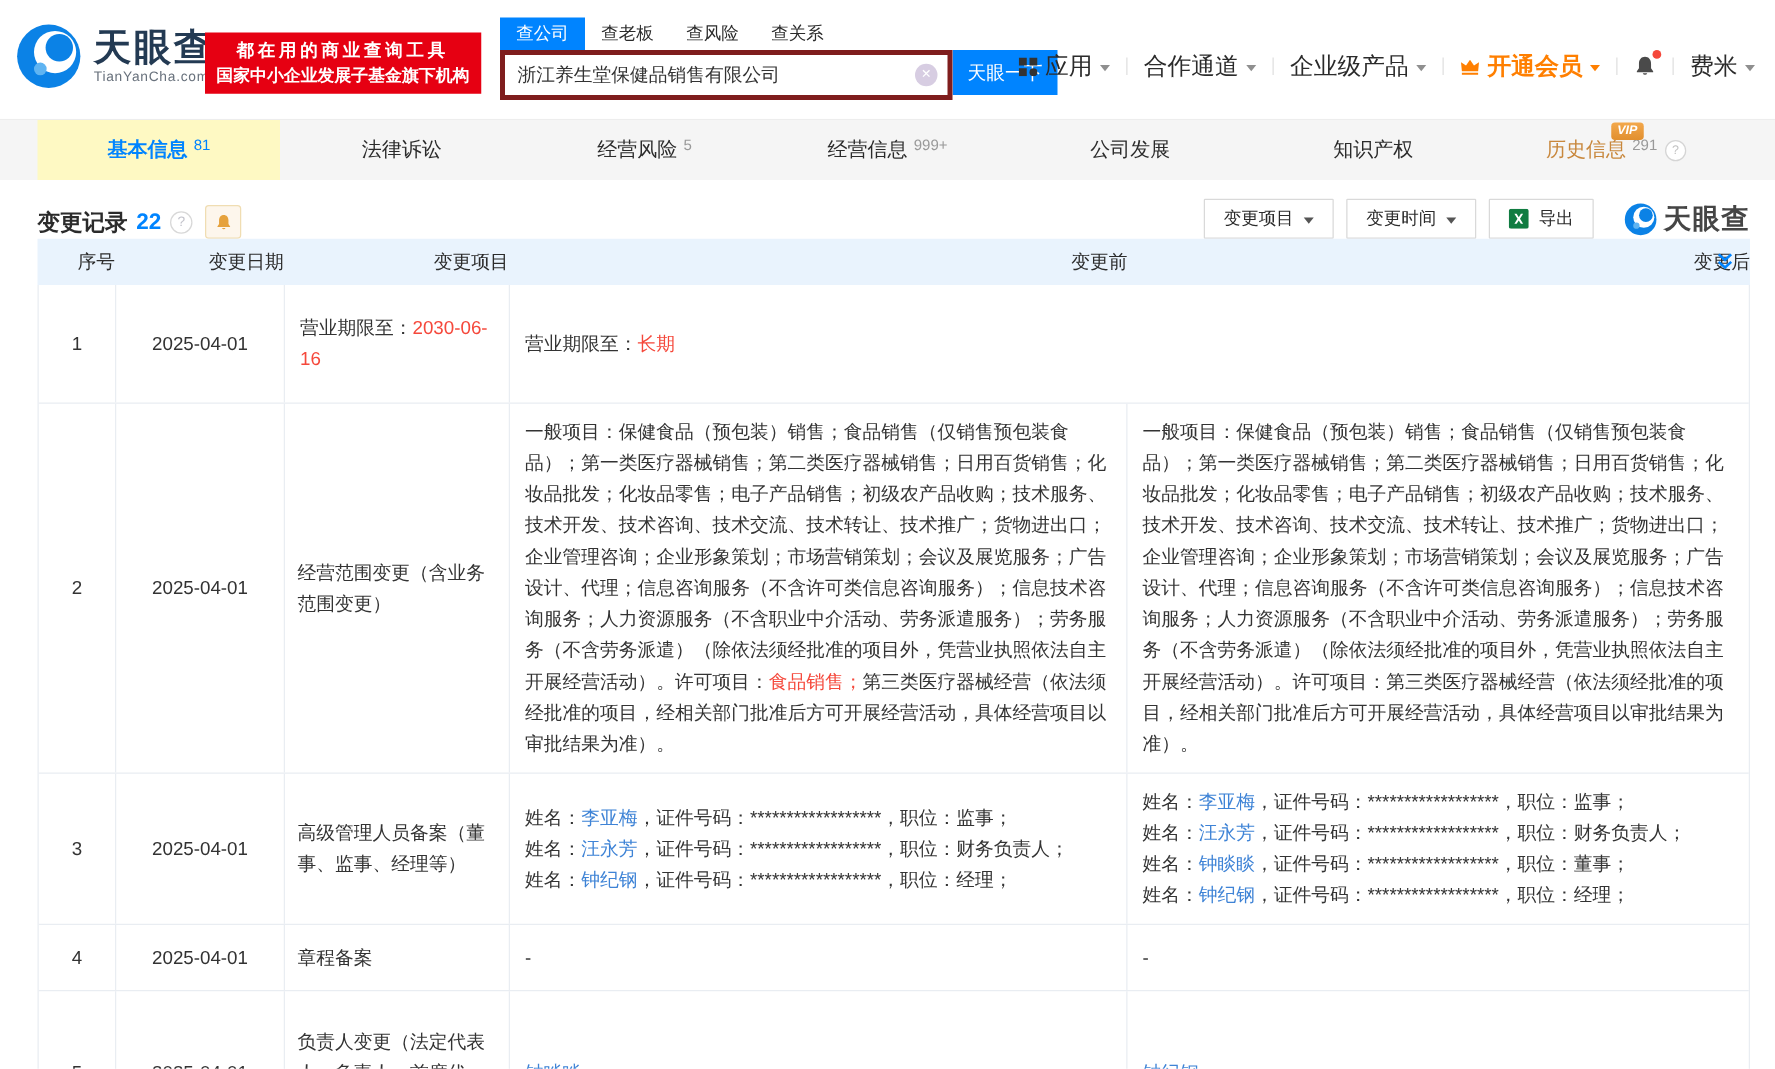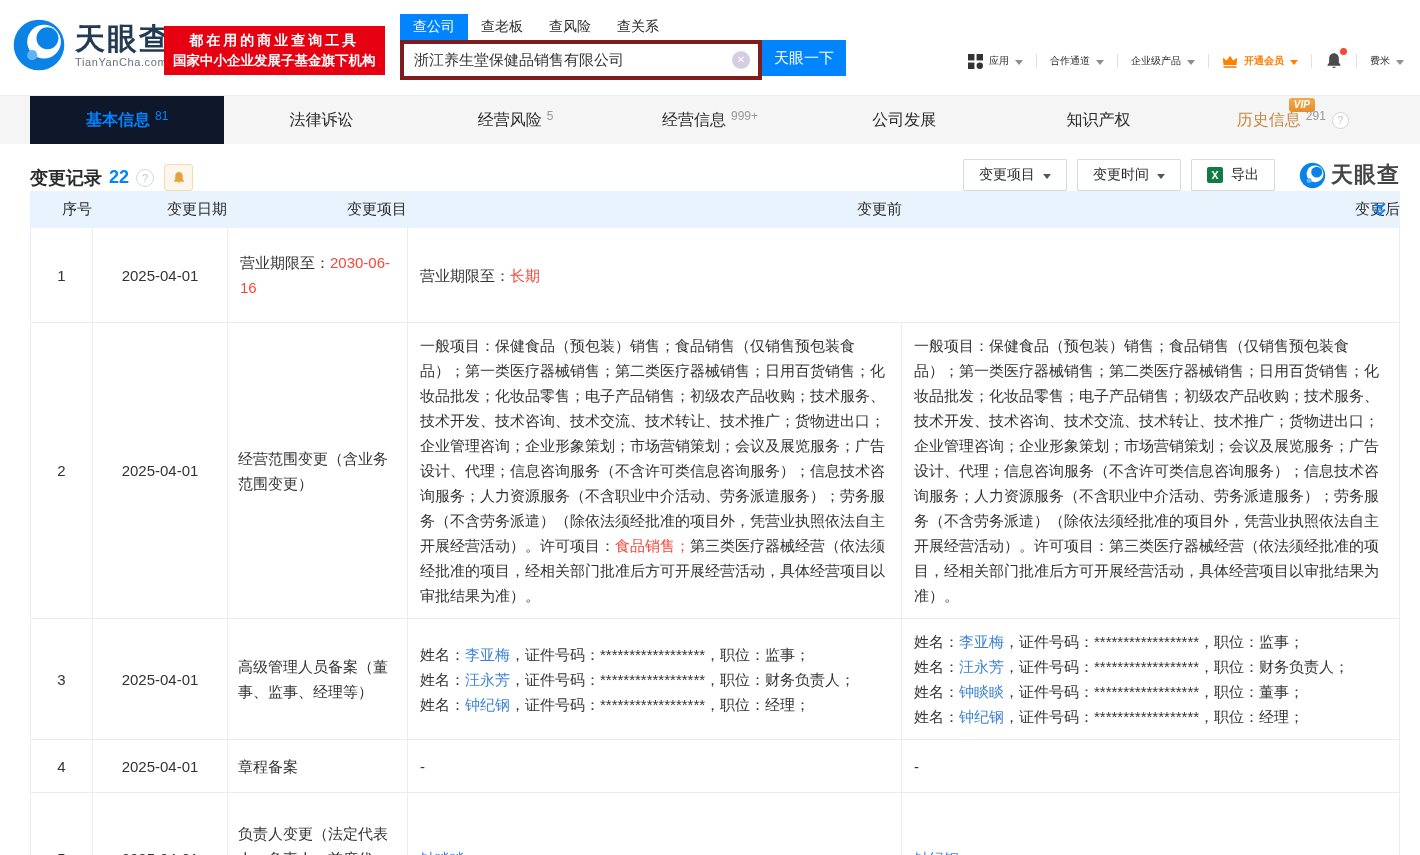--- a/index.html
+++ b/index.html
@@ -19,35 +19,35 @@
   .stab{font-size:14px;padding:4px 13px;color:#2b2b2b;cursor:pointer;white-space:nowrap}
   .stab.active{background:#0084ff;color:#fff}
   .search-box{display:flex}
   .search-input-wrap{position:relative;width:362px;height:40px;border:4px solid #7f1d1d;box-sizing:border-box;
        background:#fff;display:flex;align-items:center}
   .search-input{border:none;outline:none;width:100%;font-size:15px;color:#333;padding:0 34px 0 10px;font-family:inherit;background:transparent}
   .clear-icon{position:absolute;right:8px;top:7px;width:18px;height:18px;border-radius:50%;background:#d7cde2;
        color:#fff;font-size:10px;line-height:18px;text-align:center;cursor:pointer}
   .clear-icon::after{content:"✕"}
   .search-btn{width:84px;height:36px;background:#0084ff;color:#fff;border:none;font-size:15px;cursor:pointer;font-family:inherit}
-  .top-menu{position:absolute;right:16px;top:52px;display:flex;align-items:center;font-size:10px;color:#2b2b2b}
+  .top-menu{position:absolute;right:16px;top:40px;display:flex;align-items:center;font-size:19px;color:#2b2b2b}
   .menu-item{display:flex;align-items:center;gap:6px;cursor:pointer;white-space:nowrap}
   .sep{width:1px;height:14px;background:#e0e0e0;margin:0 13px}
   .caret{width:0;height:0;border-left:4px solid transparent;border-right:4px solid transparent;
        border-top:5px solid #8f8f8f;margin-top:2px}
   .vip-entry{color:#ff7f00;font-weight:bold}
   .caret-orange{border-top-color:#ff7f00}
   .caret-dark{border-top-color:#555}
   .bell-wrap{position:relative;display:flex;align-items:center;cursor:pointer}
   .dot{position:absolute;top:-4px;right:-4px;width:7px;height:7px;border-radius:50%;background:#f5483b}
   
   .nav-strip{height:48px;background:#f5f5f5;display:flex;padding:0 30px;border-top:1px solid #ededed}
   .nav-tab{flex:1;display:flex;align-items:center;justify-content:center;font-size:16px;color:#2b2b2b;
        cursor:pointer;position:relative}
-  .nav-tab.active{background:#0f172a;color:#0084ff;font-weight:bold}
+  .nav-tab.active{background:#fef9c3;color:#0084ff;font-weight:bold}
   .nav-tab.vip{color:#c8873c}
   .nav-count{font-size:12px;color:#999;margin-left:5px;position:relative;top:-4px;font-weight:normal}
   .nav-tab.active .nav-count{color:#0084ff}
   .vip-badge{position:absolute;top:2px;left:50%;transform:translateX(-4px);
        background:linear-gradient(180deg,#f3a84c,#e18f2f);color:#fff;font-size:10px;font-style:italic;
        font-weight:bold;padding:0 5px;height:14px;line-height:14px;border-radius:3px}
   .nav-help{width:15px;height:15px;border:1px solid #d5d5d5;border-radius:50%;color:#c2c2c2;font-size:10px;
        line-height:15px;text-align:center;margin-left:6px;background:#fff}
   .nav-help::after{content:"?"}
   

